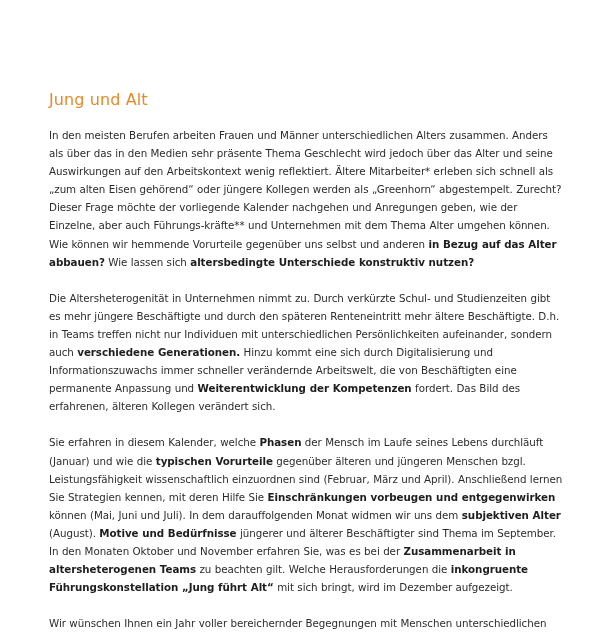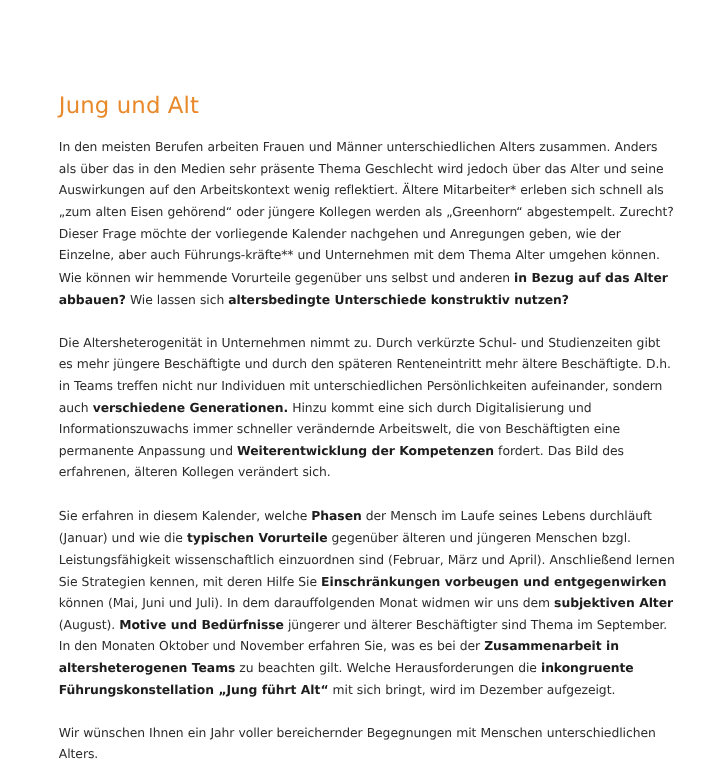--- a/index.html
+++ b/index.html
@@ -15,23 +15,23 @@
       font-family: "DejaVu Sans", "Liberation Sans", sans-serif;
       color: #2b2b2b;
     }
     .page {
       position: absolute;
       left: 49px;
       top: 74px;
       width: 515px;
     }
     .title {
-      font-size: 19px;
+      font-size: 16px;
       color: #e8892b;
-      margin: 4px 0 5px 0;
+      margin: 16px 0 5px 0;
       font-weight: normal;
       letter-spacing: 0.1px;
       line-height: 20px;
     }
     .para {
       font-size: 10.3px;
       line-height: 18.1px;
       margin: 16px 0 18px 0;
       letter-spacing: -0.05px;
       word-spacing: 0.2px;

